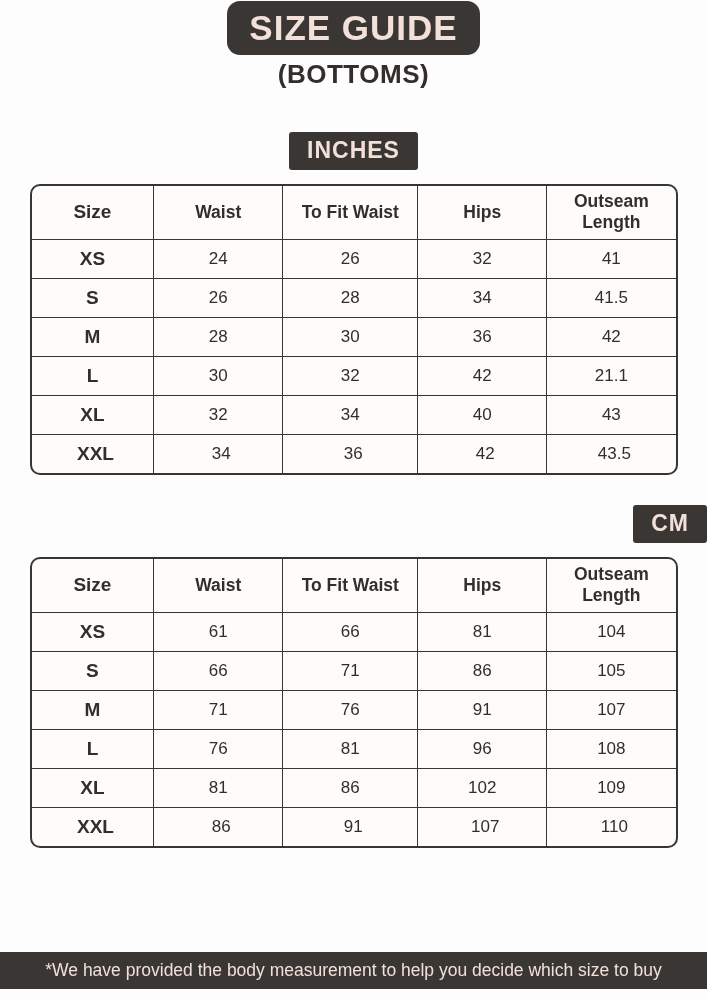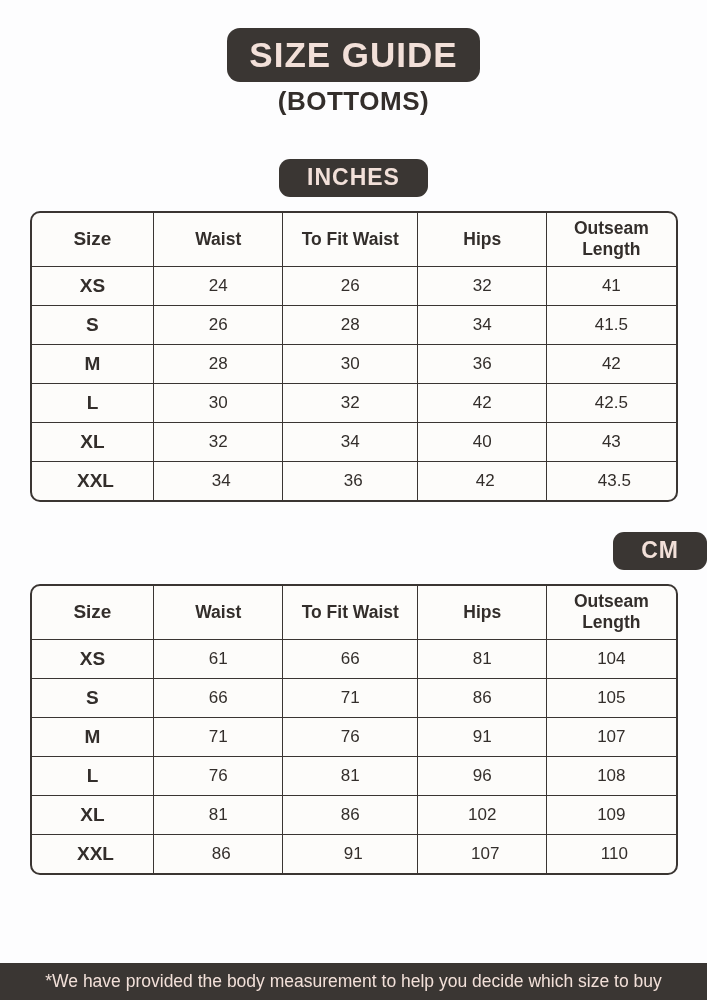--- a/index.html
+++ b/index.html
@@ -14,42 +14,42 @@
     color: var(--text, #332e2b);
     overflow: hidden;
   }
   .center { text-align: center; }
   .badge {
     display: inline-block;
     background: var(--badge-bg, #3a3633);
     color: var(--badge-text, #f0ddd6);
     font-weight: bold;
   }
-  .title-row { padding-top: 28px; }
+  .title-row { padding-top: 1px; }
   .title-badge {
     font-size: 35px;
     line-height: 1.0;
     letter-spacing: 1px;
     padding: 9px 22px 10px;
     border-radius: 13px;
   }
   .subtitle {
     margin-top: 4px;
     font-size: 26px;
     font-weight: bold;
     letter-spacing: 0.5px;
   }
   .unit-row-inches { margin-top: 42px; }
   .unit-row-cm { margin-top: 30px; text-align: right; }
   .unit-badge {
     font-size: 23px;
     line-height: 1.0;
     letter-spacing: 1px;
-    padding: 7px 28px 8px;
-    border-radius: 11px;
+    padding: 7px 18px 8px;
+    border-radius: 3px;
   }
   .table-wrap {
     width: 648px;
     margin: 14px auto 0;
     border: 2px solid var(--table-border, #3a3532);
     border-radius: 10px;
     overflow: hidden;
     background: #fdfcfa;
   }
   .table-wrap table {
@@ -79,21 +79,21 @@
     font-size: 17px;
     font-weight: normal;
   }
   .table-wrap tbody td.size-label {
     font-size: 19px;
     font-weight: bold;
   }
   .footer {
     position: absolute;
     left: 0;
-    bottom: 0;
+    bottom: 11px;
     width: 100%;
     height: 37px;
     background: var(--badge-bg, #3a3633);
     color: var(--badge-text, #f0ddd6);
     display: flex;
     align-items: center;
     justify-content: center;
     font-size: 17.5px;
   }
 </style>
@@ -150,21 +150,21 @@
             <td>28</td>
             <td>30</td>
             <td>36</td>
             <td>42</td>
           </tr>
           <tr>
             <td class="size-label">L</td>
             <td>30</td>
             <td>32</td>
             <td>42</td>
-            <td>42.5</td>
+            <td>21.1</td>
           </tr>
           <tr>
             <td class="size-label">XL</td>
             <td>32</td>
             <td>34</td>
             <td>40</td>
             <td>43</td>
           </tr>
           <tr>
             <td class="size-label">XXL</td>

